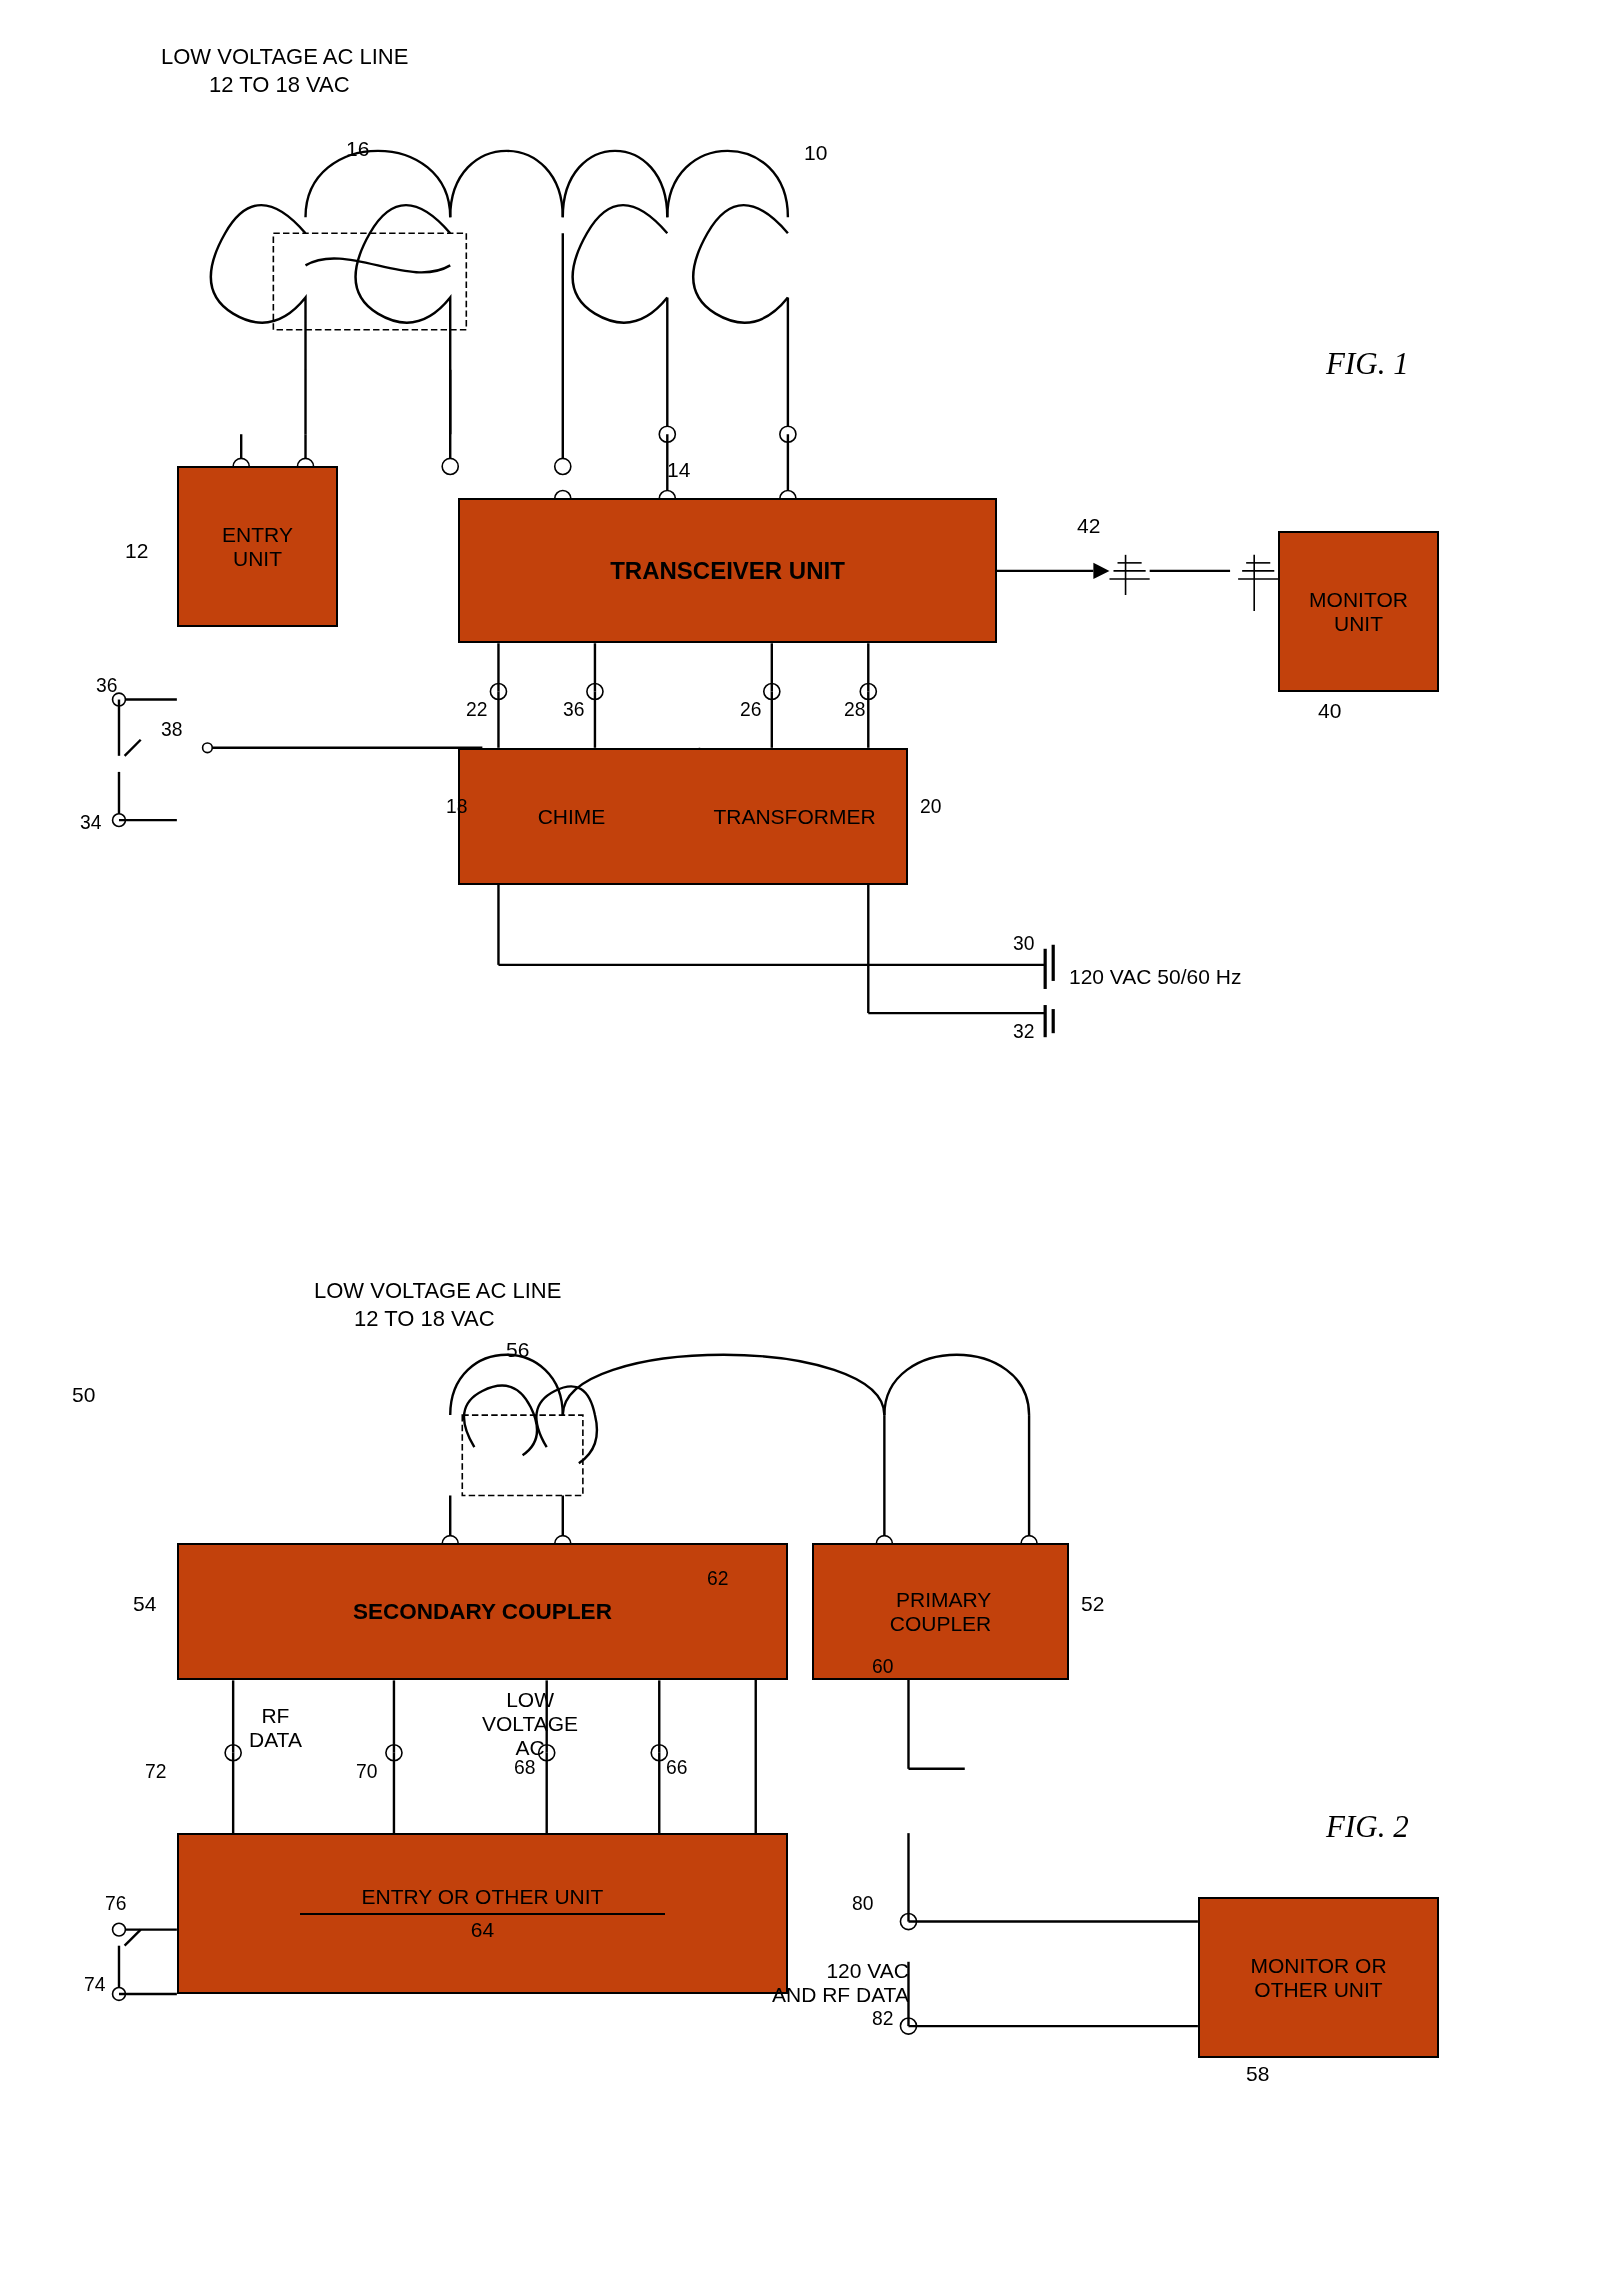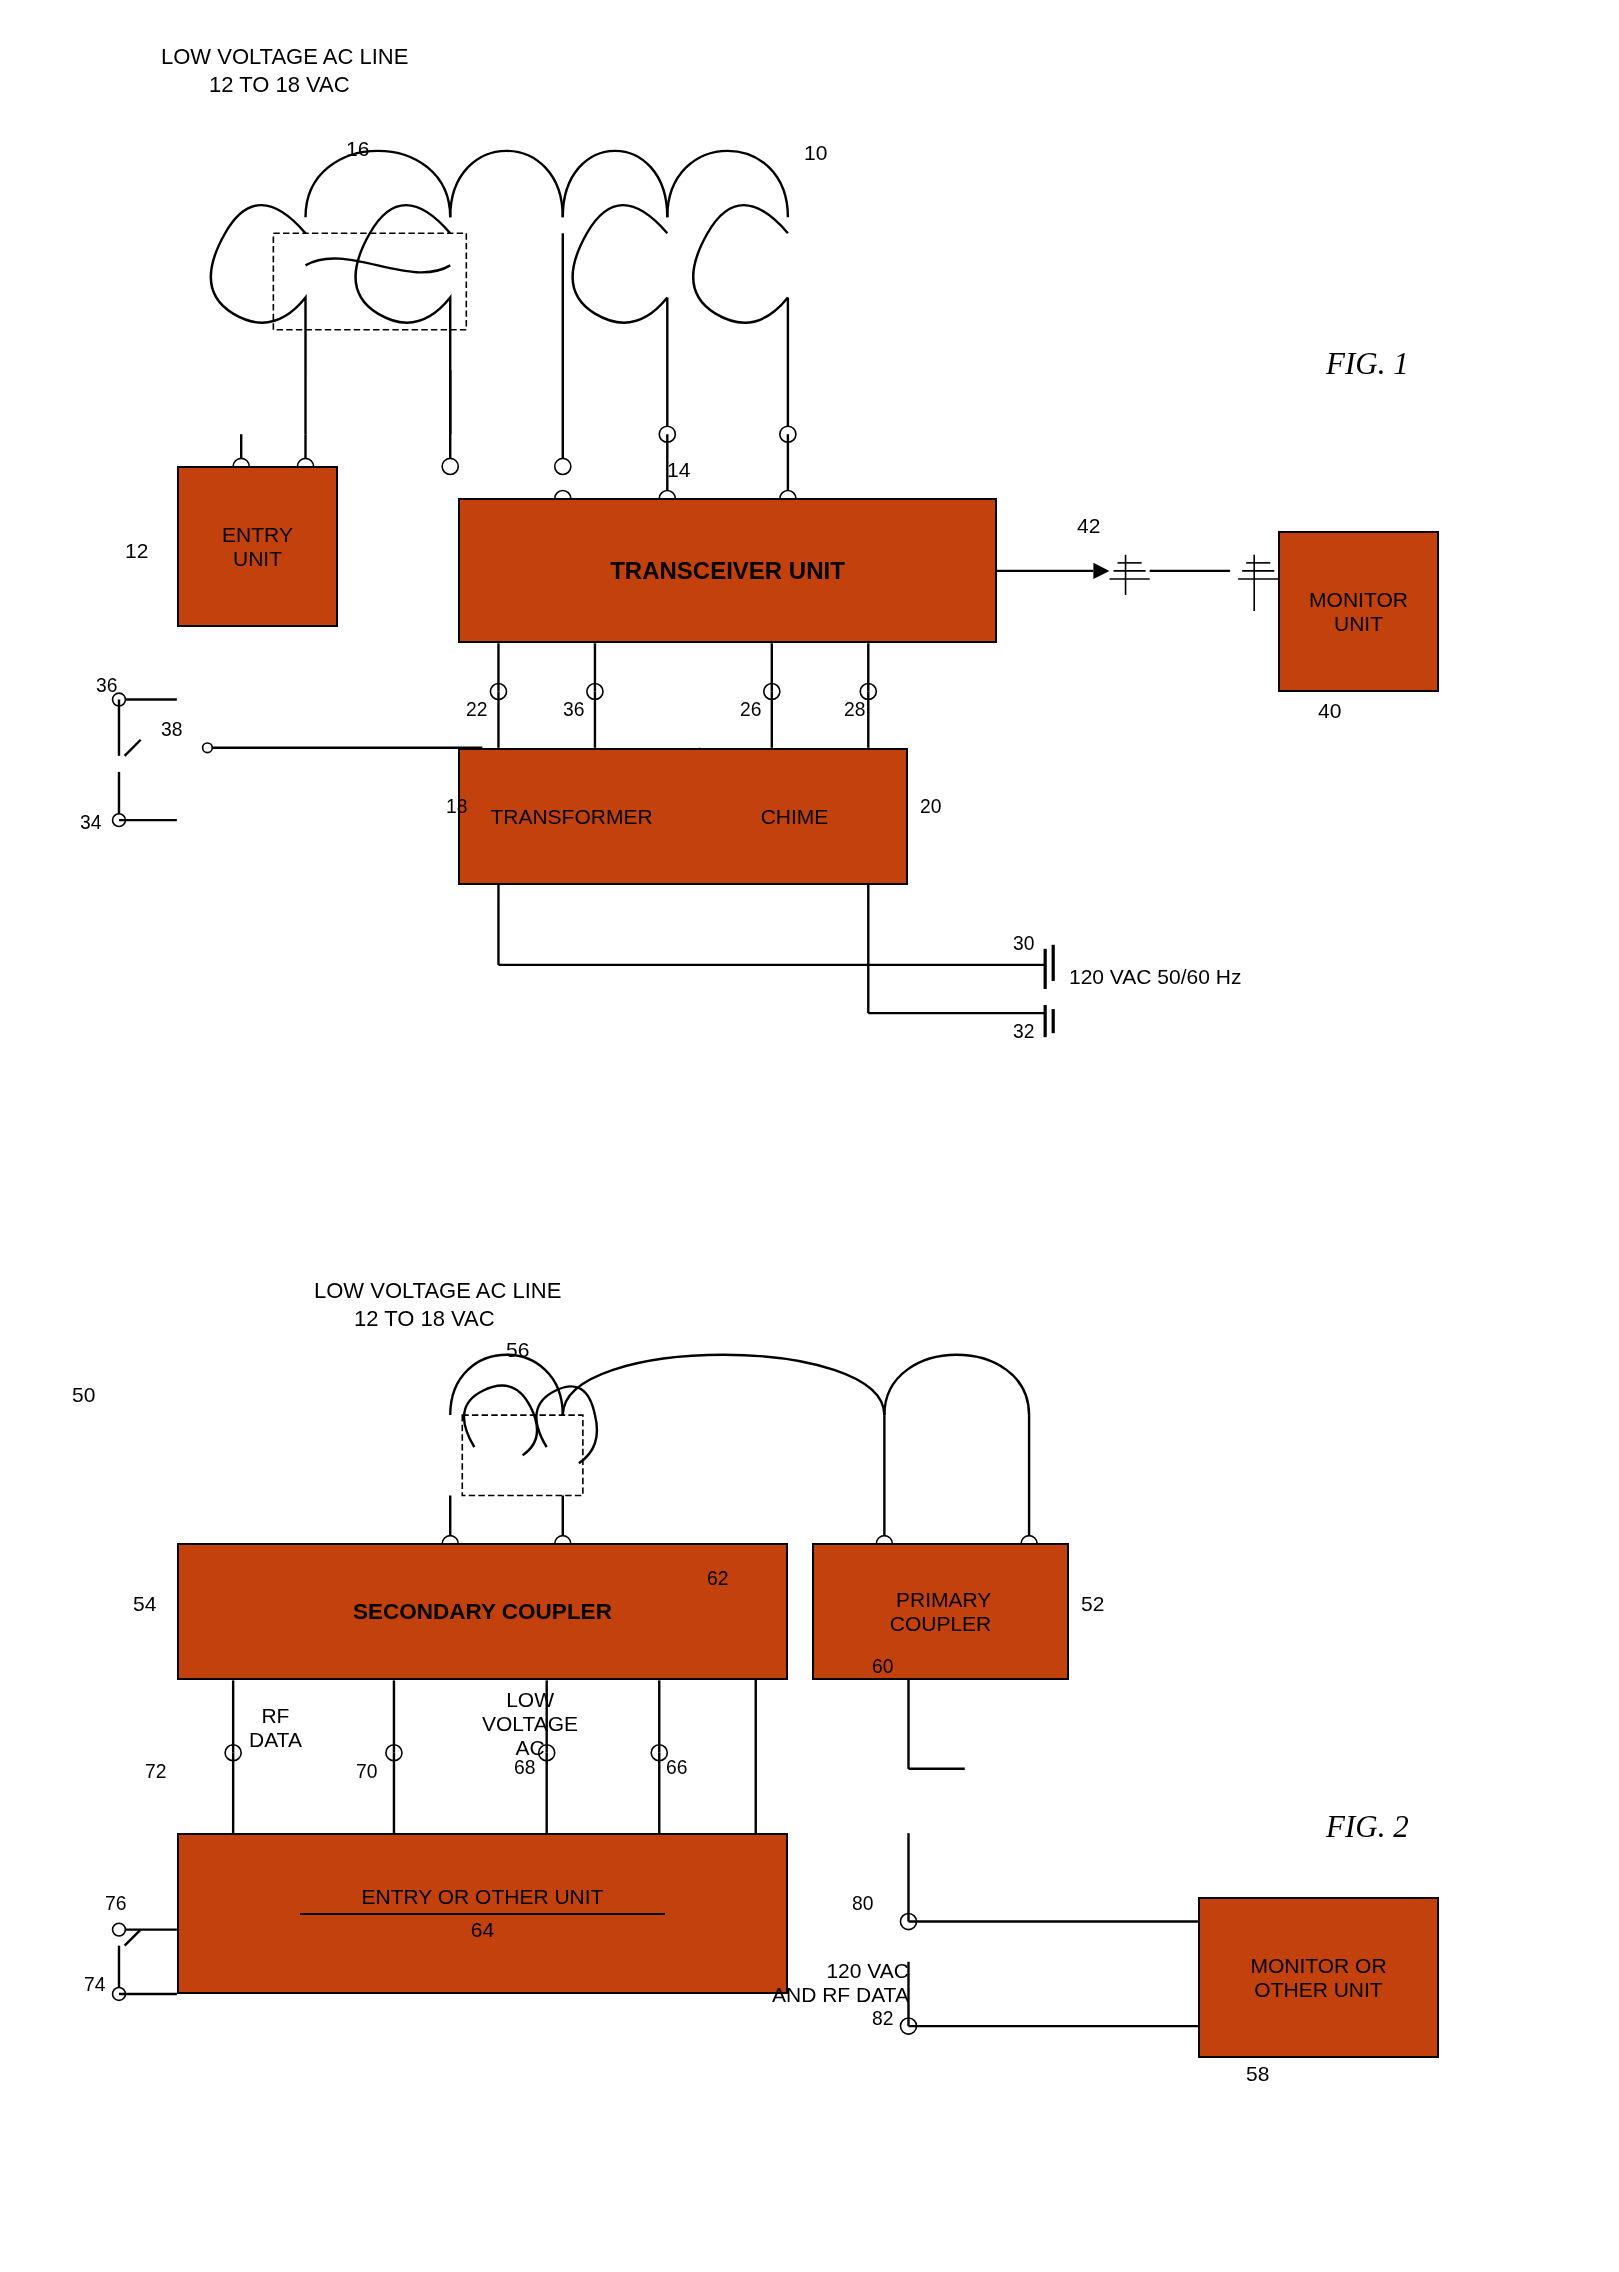--- a/index.html
+++ b/index.html
@@ -261,25 +261,25 @@
 
   <div class="label" style="left:1077px; top:514px; font-size:21px;">42</div>
 
   <div class="label" style="left:466px; top:699px; font-size:19.3px;">22</div>
   <div class="label" style="left:563px; top:699px; font-size:19.3px;">36</div>
   <div class="label" style="left:740px; top:699px; font-size:19.3px;">26</div>
   <div class="label" style="left:844px; top:699px; font-size:19.3px;">28</div>
 
   <div class="box" style="left:458px; top:748px; width:450px; height:137px; padding:0; font-size:21px; display:block; position:absolute; border:2.4px solid #000;">
     <div style="display:flex; height:100%;">
+      <div style="flex:1; display:flex; align-items:center; justify-content:center;">
+        <span style="font-size:21px;">CHIME</span>
+      </div>
       <div style="flex:1; display:flex; align-items:center; justify-content:center; border-right:none;">
         <span style="font-size:21px;">TRANSFORMER</span>
-      </div>
-      <div style="flex:1; display:flex; align-items:center; justify-content:center;">
-        <span style="font-size:21px;">CHIME</span>
       </div>
     </div>
   </div>
 
   <div class="label" style="left:446px; top:796px; font-size:19.3px;">18</div>
 
   <div class="label" style="left:920px; top:796px; font-size:19.3px;">20</div>
 
   <div class="label" style="left:96px; top:675px; font-size:19.3px;">36</div>
 

